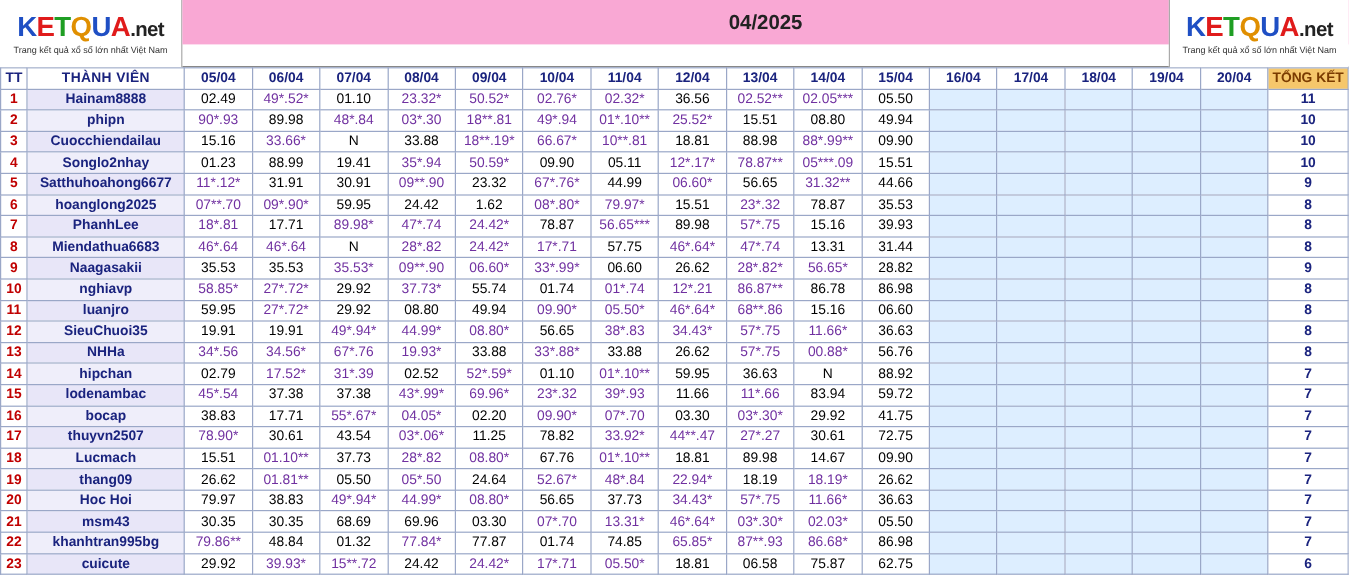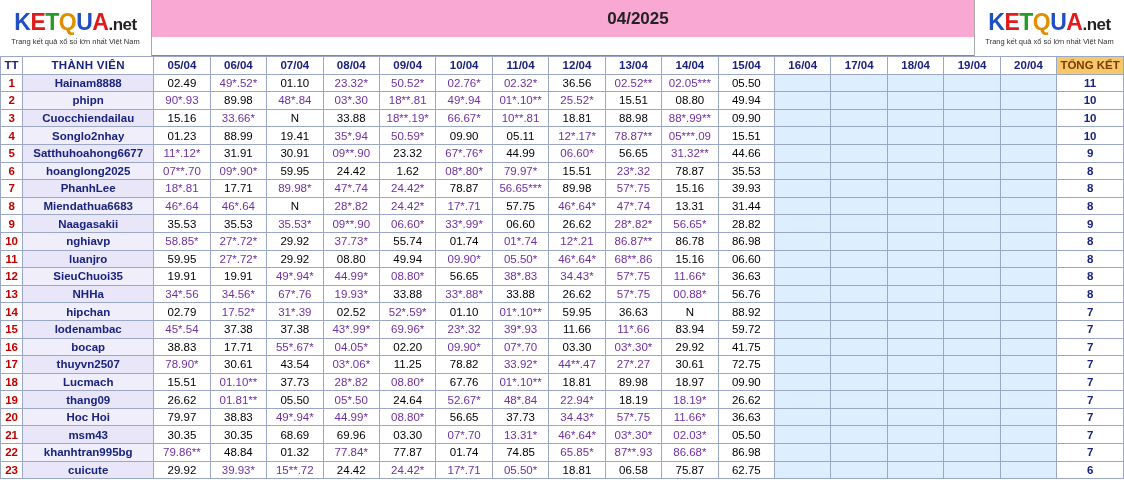--- a/index.html
+++ b/index.html
@@ -577,21 +577,21 @@
           <td class="c-name">Lucmach</td>
           <td class="c-day v-black">15.51</td>
           <td class="c-day v-purple">01.10**</td>
           <td class="c-day v-black">37.73</td>
           <td class="c-day v-purple">28*.82</td>
           <td class="c-day v-purple">08.80*</td>
           <td class="c-day v-black">67.76</td>
           <td class="c-day v-purple">01*.10**</td>
           <td class="c-day v-black">18.81</td>
           <td class="c-day v-black">89.98</td>
-          <td class="c-day v-black">18.97</td>
+          <td class="c-day v-black">14.67</td>
           <td class="c-day v-black">09.90</td>
           <td class="c-empty">&nbsp;</td>
           <td class="c-empty">&nbsp;</td>
           <td class="c-empty">&nbsp;</td>
           <td class="c-empty">&nbsp;</td>
           <td class="c-empty">&nbsp;</td>
           <td class="c-total">7</td>
         </tr>
         <tr>
           <td class="c-tt">19</td>

